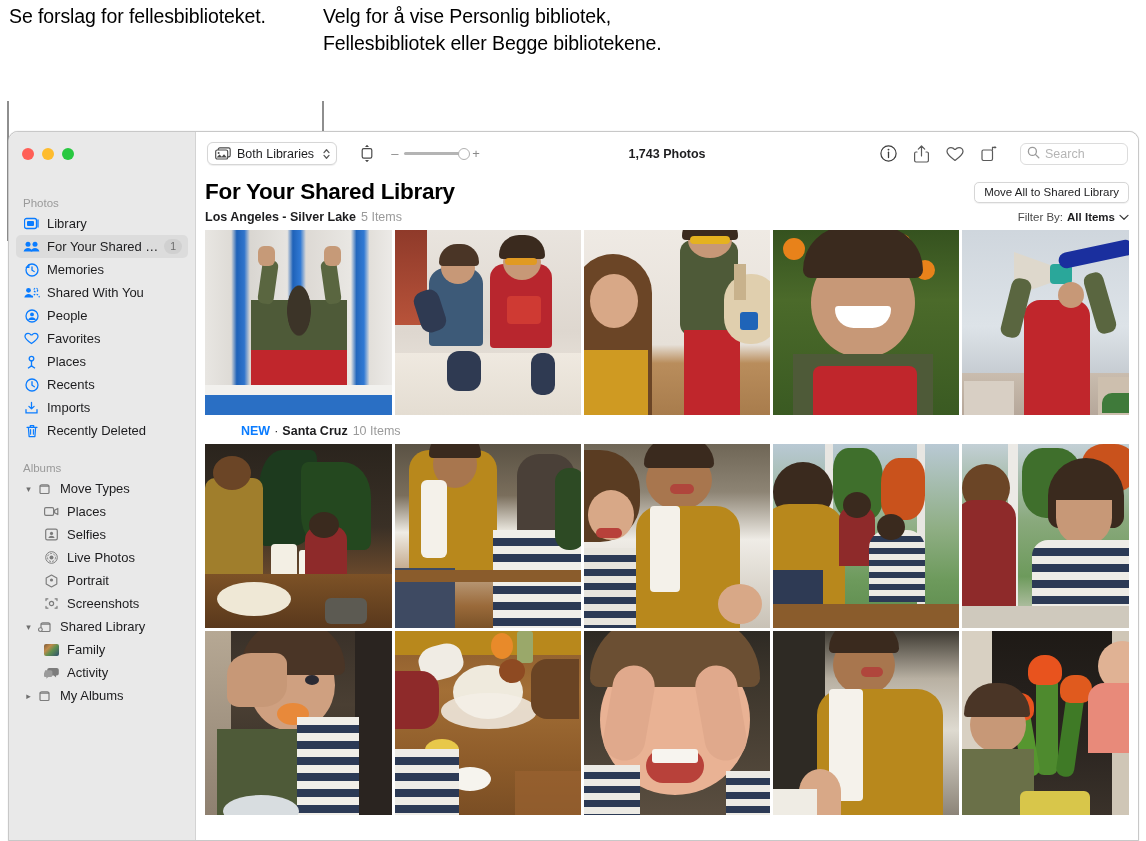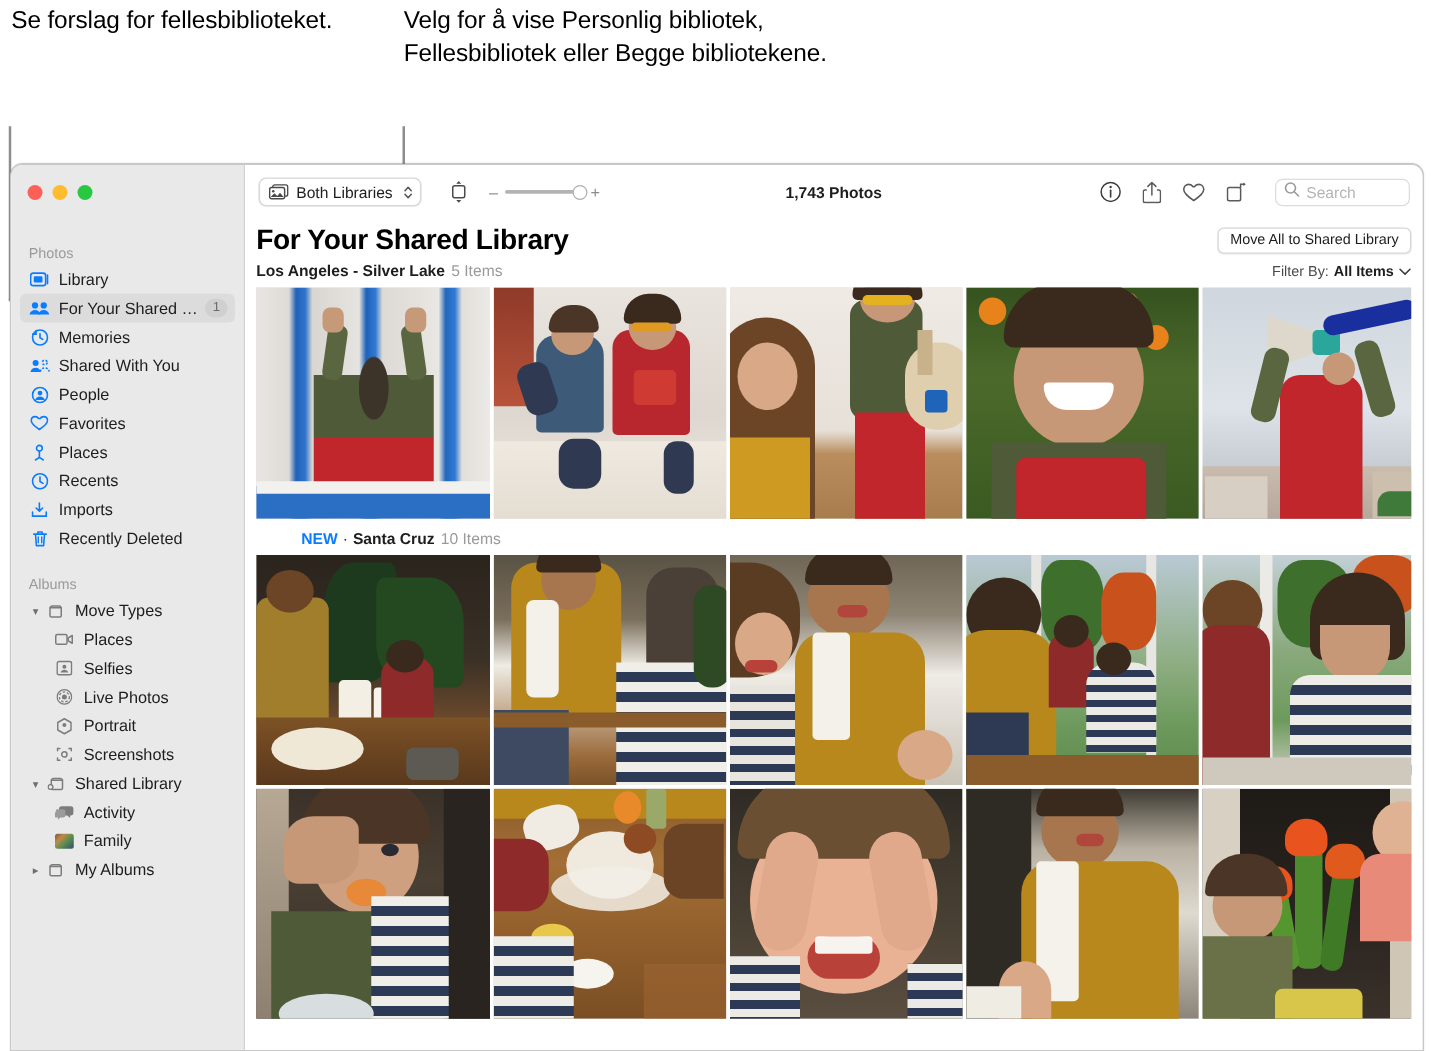--- a/index.html
+++ b/index.html
@@ -453,33 +453,33 @@
             <path d="M3 4.2h9v6.3a1 1 0 0 1-1 1H4a1 1 0 0 1-1-1z" fill="none" stroke="#7c7c7c" stroke-width="1.2"></path>
             <path d="M3.3 4.2c0-.8.6-1.4 1.4-1.4h5.6c.8 0 1.4.6 1.4 1.4" fill="none" stroke="#7c7c7c" stroke-width="1.2"></path>
             <circle cx="2.4" cy="9.6" r="1.9" fill="#e9e9e9" stroke="#7c7c7c" stroke-width="1.1"></circle>
           </svg>
       </span>
       <span class="sb-label">Shared Library</span>
     </div>
 
     <div class="sb-item indent">
       <span class="sb-ico">
+        <span class="thumb-ico"></span>
+      </span>
+      <span class="sb-label">Family</span>
+    </div>
+
+    <div class="sb-item indent">
+      <span class="sb-ico">
         <svg width="15" height="12" viewBox="0 0 15 12">
             <path d="M5.2 1h7.6c1.1 0 2 .9 2 2v3.4c0 1.1-.9 2-2 2h-.8l.1 2-2.3-2H5.2c-1.1 0-2-.9-2-2V3c0-1.1.9-2 2-2z" fill="#7c7c7c"></path>
             <path d="M1.2 3.3h5.4c1 0 1.8.8 1.8 1.8v3.1c0 1-.8 1.8-1.8 1.8H4.3l-2 1.8.1-1.8h-1.2c-1 0-1.8-.8-1.8-1.8" fill="#9b9b9b"></path>
           </svg>
       </span>
       <span class="sb-label">Activity</span>
-    </div>
-
-    <div class="sb-item indent">
-      <span class="sb-ico">
-        <span class="thumb-ico"></span>
-      </span>
-      <span class="sb-label">Family</span>
     </div>
 
     <div class="sb-item group">
       <span class="disclosure">▸</span>
       <span class="sb-ico">
         <svg width="13" height="13" viewBox="0 0 13 13">
             <path d="M2 4.2h9v6.3a1 1 0 0 1-1 1H3a1 1 0 0 1-1-1z" fill="none" stroke="#7c7c7c" stroke-width="1.2"></path>
             <path d="M2.3 4.2c0-.8.6-1.4 1.4-1.4h5.6c.8 0 1.4.6 1.4 1.4" fill="none" stroke="#7c7c7c" stroke-width="1.2"></path>
           </svg>
       </span>

